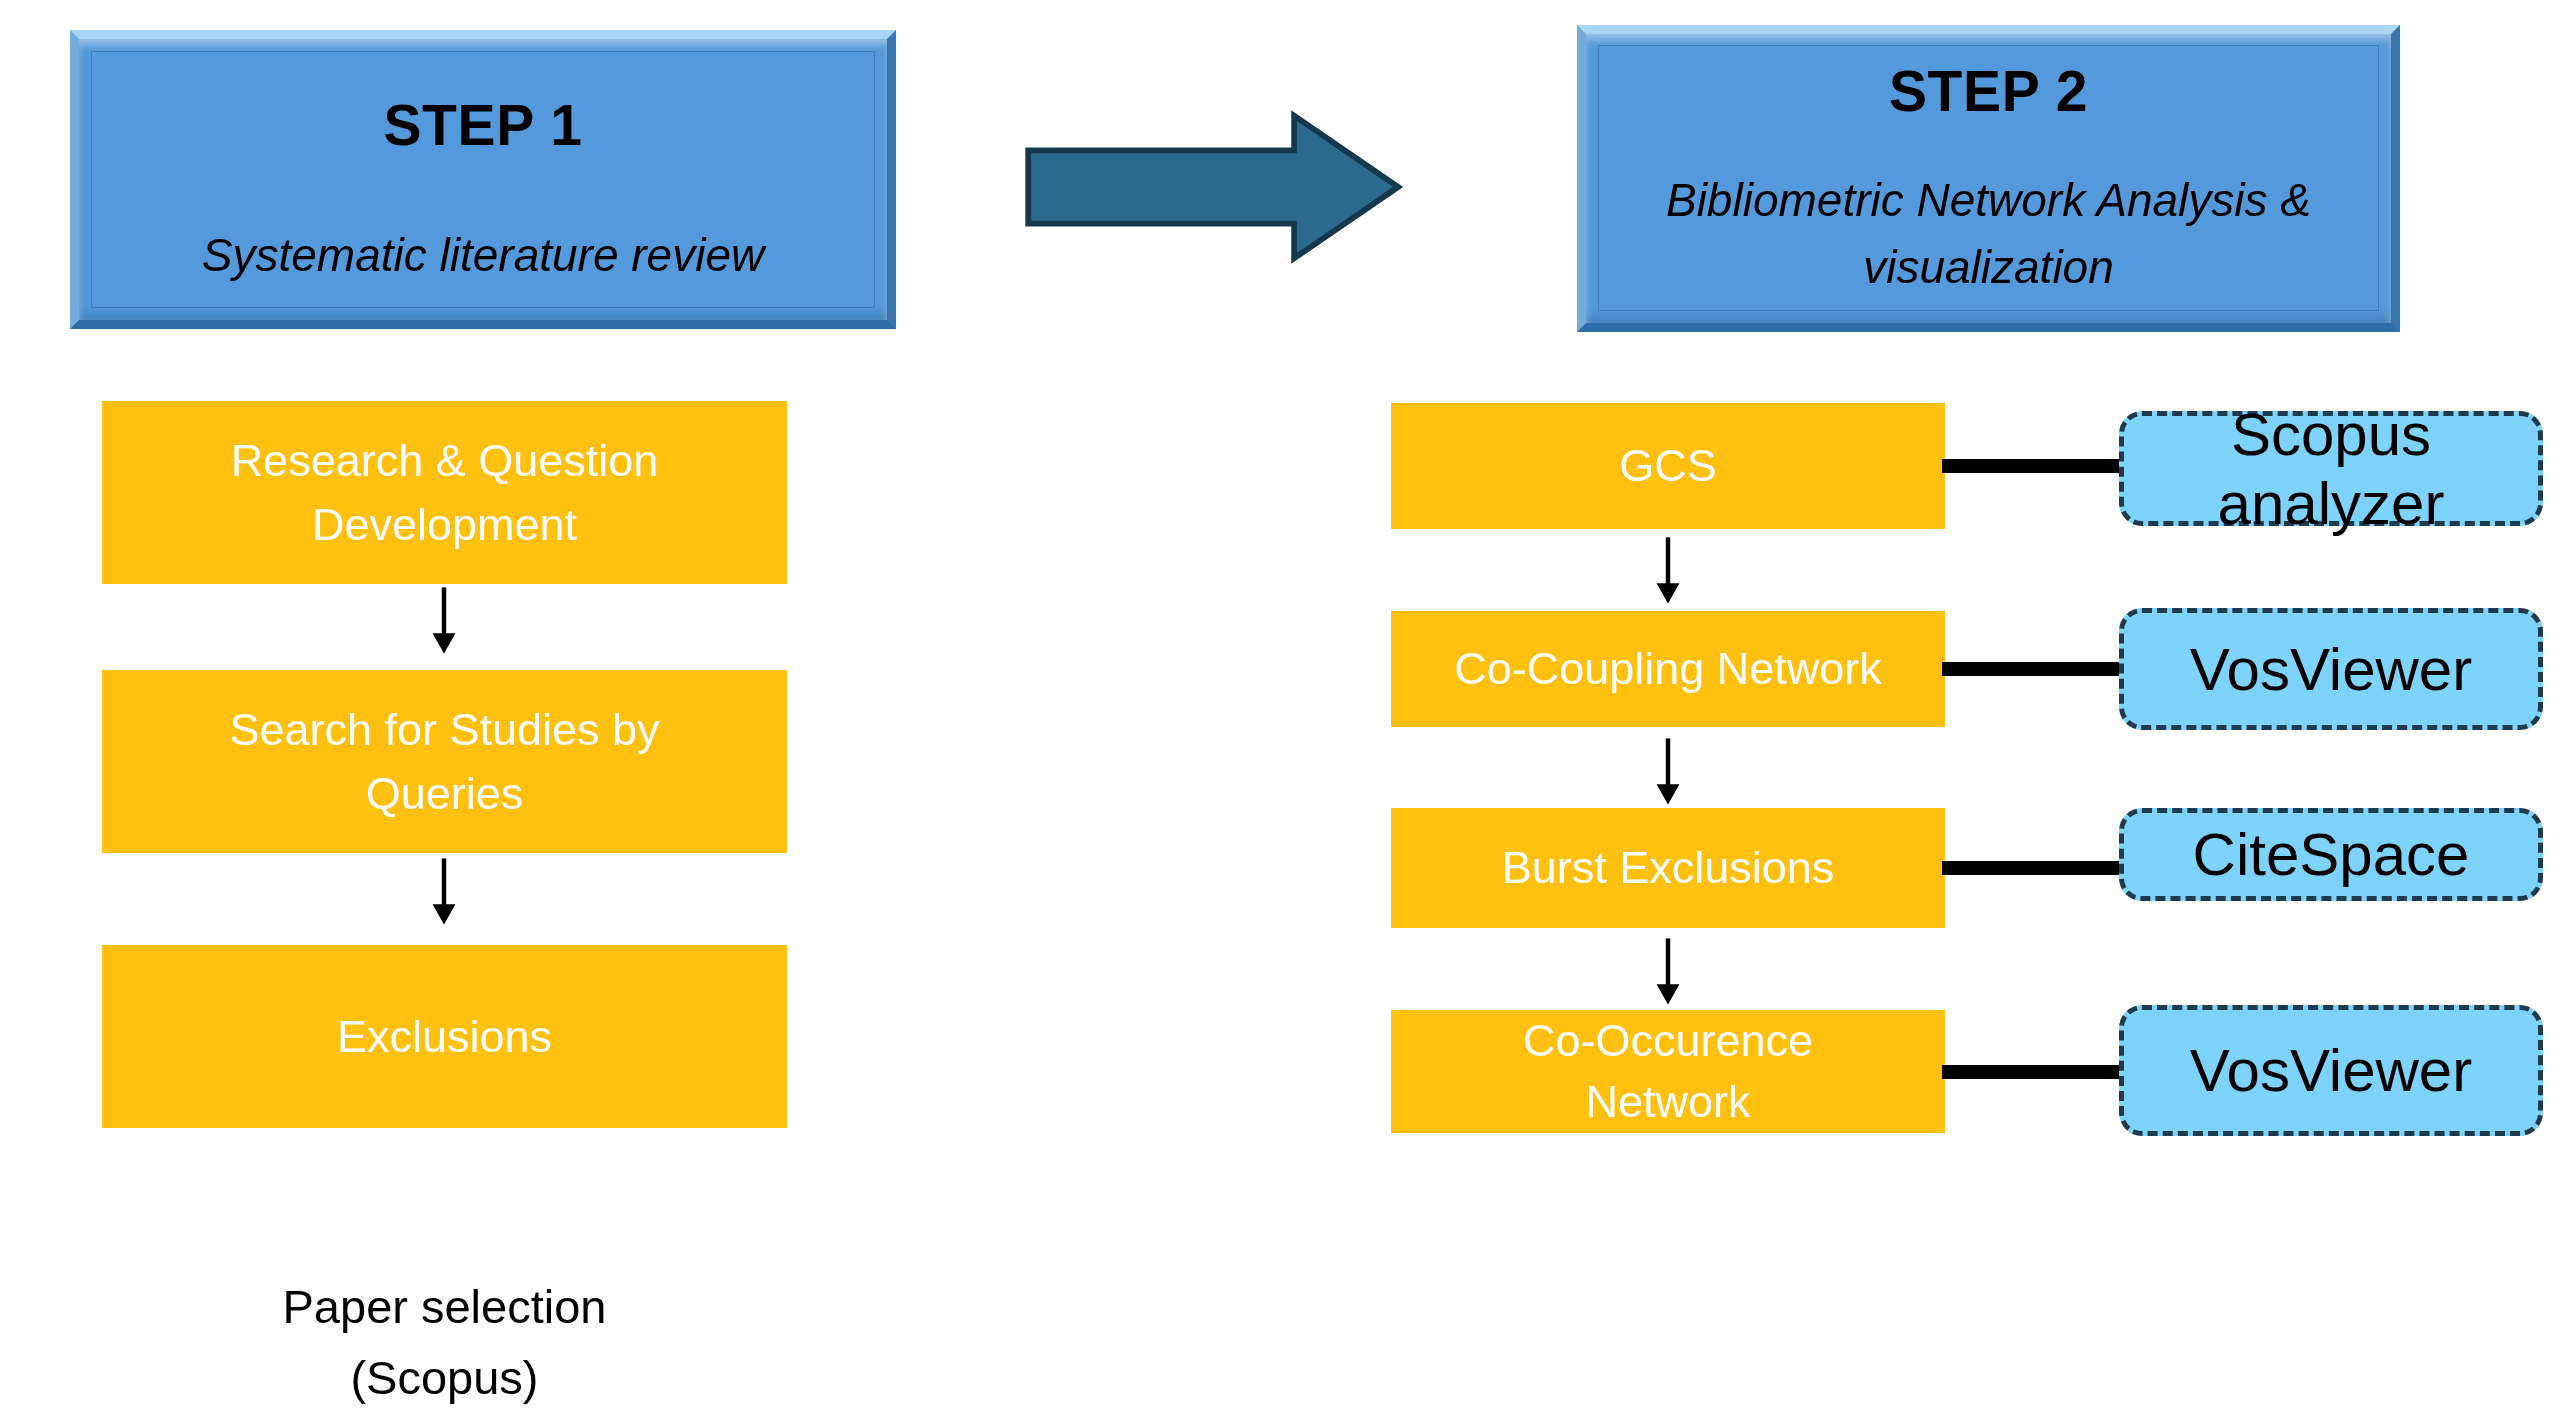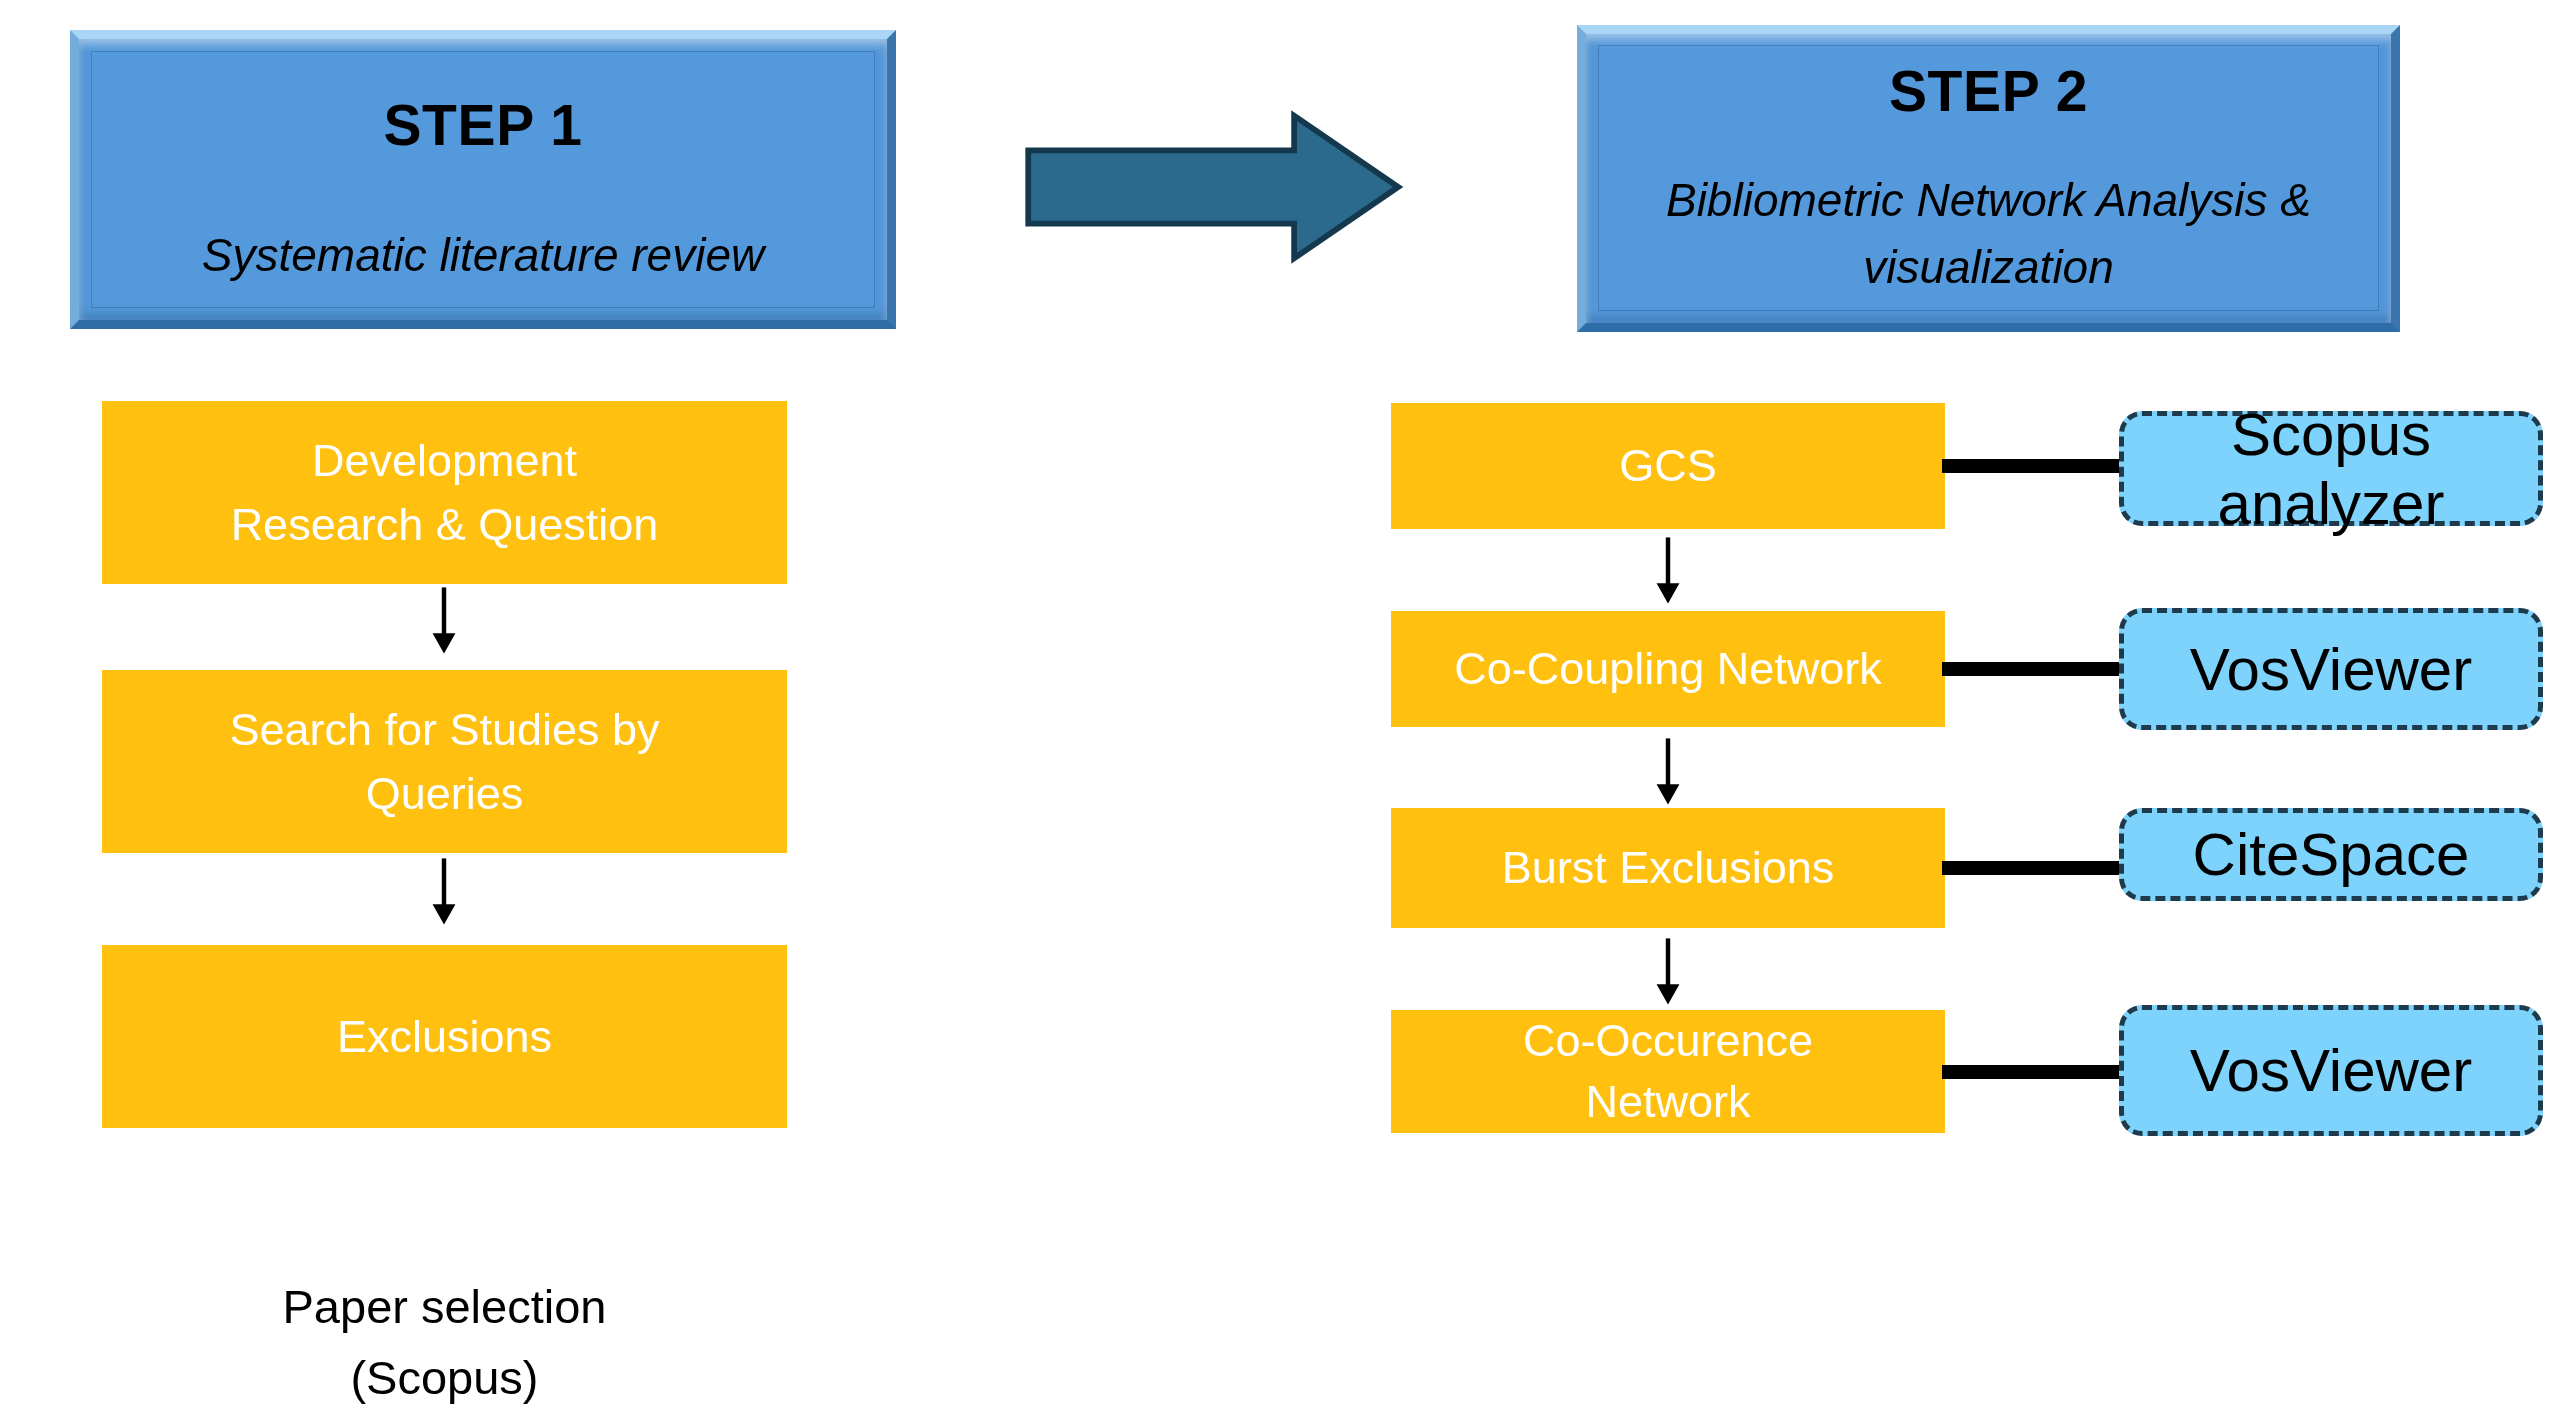--- a/index.html
+++ b/index.html
@@ -63,22 +63,22 @@
 
   <div class="blue-box" style="left:1577px;top:24.5px;width:823px;height:307px;padding:24.5px 26px 22px;">
     <div class="step-title">STEP 2</div>
     <div class="step-sub">
       <span>Bibliometric Network Analysis &amp;</span>
       <span>visualization</span>
     </div>
   </div>
 
   <div class="orange-box" style="left:102px;top:401px;width:685px;height:183px;">
+    <span>Research &amp; Question</span>
     <span>Development</span>
-    <span>Research &amp; Question</span>
   </div>
 
   <svg class="varrow" style="left:430px;top:587px;width:28px;height:67px;" viewBox="0 0 44 104">
     <line x1="22" y1="0" x2="22" y2="76" stroke="#000" stroke-width="7"></line>
     <polygon points="4,72 40,72 22,104" fill="#000"></polygon>
   </svg>
 
   <div class="orange-box" style="left:102px;top:670px;width:685px;height:183px;">
     <span>Search for Studies by</span>
     <span>Queries</span>

